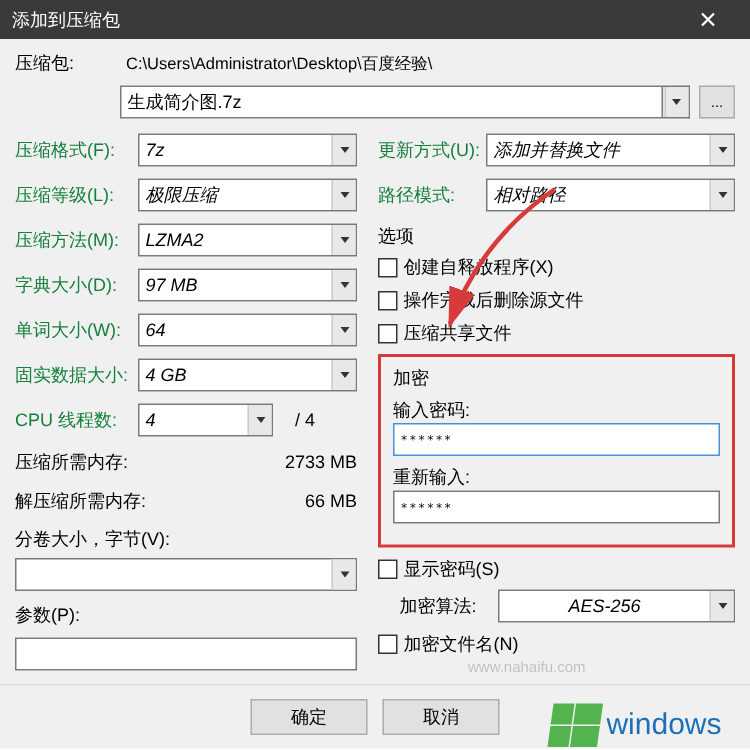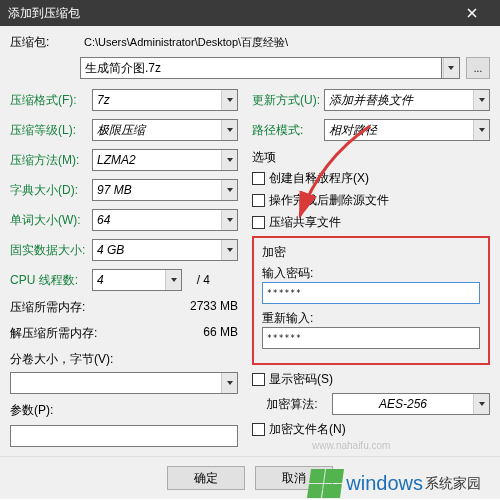--- a/index.html
+++ b/index.html
@@ -18,21 +18,21 @@
   .browse-btn { width: 24px; height: 22px; border: 1px solid #adadad; background: #e1e1e1; margin-left: 6px; display: flex; align-items: center; justify-content: center; font-size: 10px; }
   .cols { display: flex; gap: 14px; }
   .col-left { width: 228px; }
   .col-right { flex: 1; }
   .form-row { display: flex; align-items: center; margin-bottom: 8px; height: 22px; }
   .form-row .flabel { width: 82px; color: #15803d; }
   .dropdown { flex: 1; height: 22px; border: 1px solid #7a7a7a; background: #fff; display: flex; align-items: center; position: relative; font-style: italic; }
   .dropdown span { padding: 0 4px; flex: 1; }
   .dropdown .dd-arrow, .dd-btn .dd-arrow { width: 16px; height: 100%; display: flex; align-items: center; justify-content: center; border-left: 1px solid #ccc; background: #e8e8e8; }
   .dd-arrow svg { width: 8px; height: 8px; }
-  .readonly-row { display: flex; margin-bottom: 8px; height: 18px; }
+  .readonly-row { display: flex; align-items: center; margin-bottom: 8px; height: 18px; }
   .readonly-row .rlabel { flex: 1; }
   .readonly-row .rval { width: 60px; text-align: right; }
   .cpu-row .suffix { width: 28px; text-align: right; }
   .group-label { margin-bottom: 4px; }
   .checkbox-row { display: flex; align-items: center; margin-bottom: 6px; height: 16px; }
   .checkbox-row .cb { width: 13px; height: 13px; border: 1px solid #333; background: #fff; margin-right: 4px; }
   .enc-box { border: 2px solid #d83a3a; padding: 6px 8px 8px 8px; margin-top: 4px; position: relative; }
   .enc-title { margin-bottom: 4px; }
   .pw-input { width: 100%; height: 22px; border: 1px solid #4a90d9; background: #fff; padding: 0 4px; margin-bottom: 6px; font-family: monospace; letter-spacing: 1px; font-size: 8px; }
   .pw-input2 { border: 1px solid #7a7a7a; }
@@ -271,14 +271,13 @@
 <div class="watermark1">www.nahaifu.com</div>
 
 <div class="logo-footer">
   <div class="win-logo">
       <div></div>
       <div></div>
       <div></div>
       <div></div>
     </div>
   <span class="lt">windows</span>
-  <span class="lt2">系统家园</span>
 </div>
 
 </body></html>

